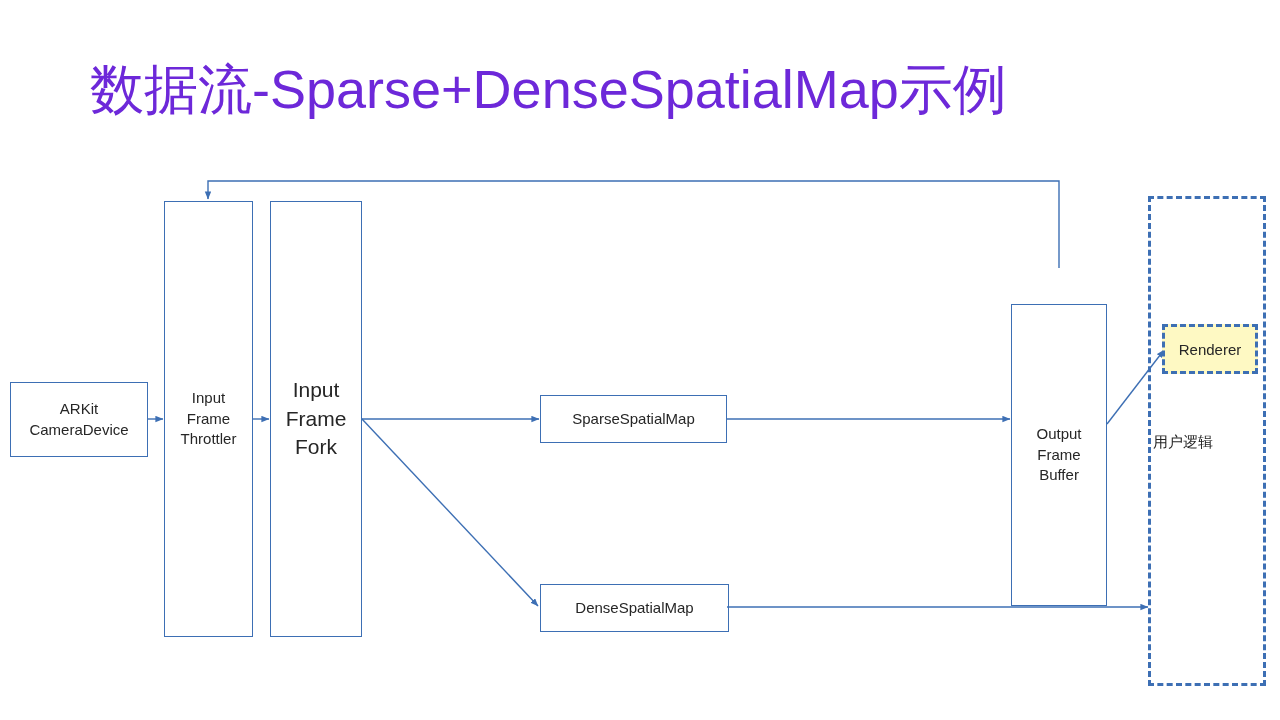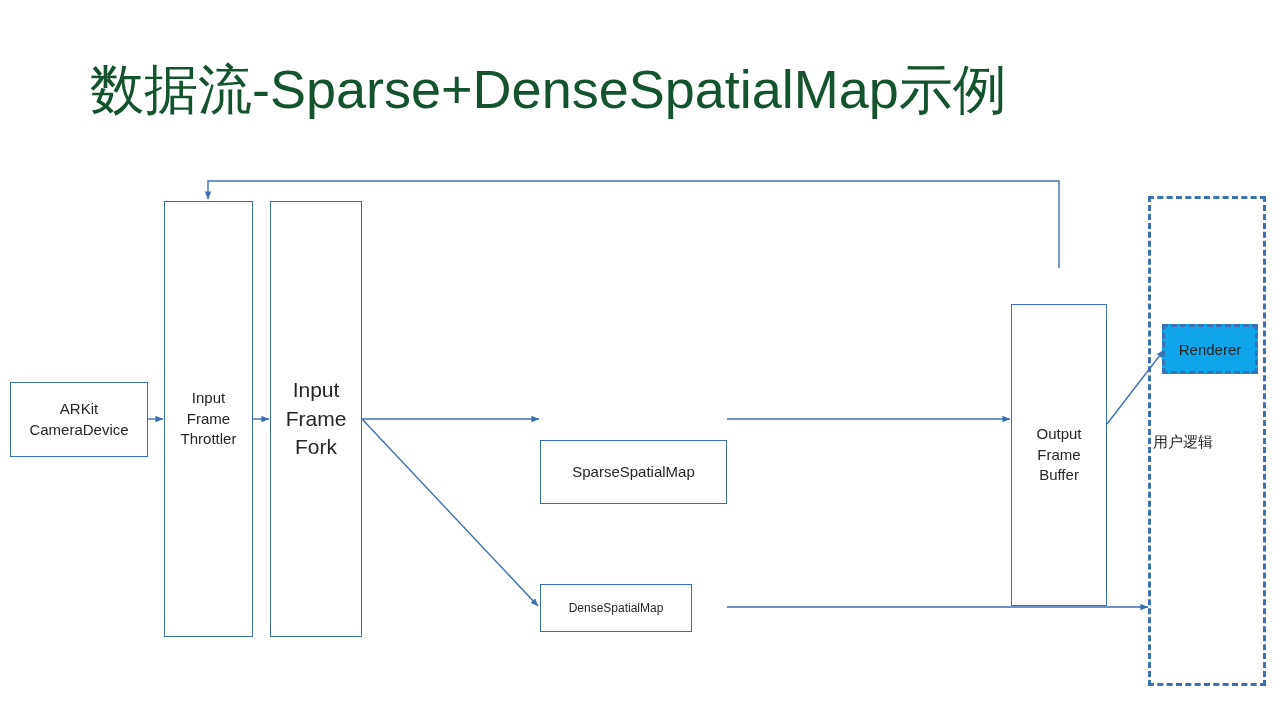--- a/index.html
+++ b/index.html
@@ -21,21 +21,21 @@
     width: 1280px;
     height: 720px;
   }
   .title {
     position: absolute;
     left: 90px;
     top: 58px;
     font-size: 54px;
     font-weight: 300;
     letter-spacing: 0px;
-    color: #14532d;
+    color: #6d28d9;
     white-space: nowrap;
     line-height: 1.15;
   }
   svg.wires {
     position: absolute;
     left: 0; top: 0;
     width: 1280px;
     height: 720px;
     pointer-events: none;
   }
@@ -66,28 +66,27 @@
     width: 89px; height: 436px;
     font-size: 15px;
   }
   #node-fork {
     left: 270px; top: 201px;
     width: 92px; height: 436px;
     font-size: 21px;
   }
   #node-sparse {
     left: 540px; top: 395px;
-    width: 187px; height: 64px;
-    font-size: 15px;
-    margin-top: 45px;
+    width: 187px; height: 48px;
+    font-size: 15px;
   }
   #node-dense {
     left: 540px; top: 584px;
-    width: 152px; height: 48px;
-    font-size: 12px;
+    width: 189px; height: 48px;
+    font-size: 15px;
   }
   #node-output {
     left: 1011px; top: 268px;
     width: 96px; height: 302px;
     font-size: 15px;
     margin-top: 36px;
   }
   .dashed {
     position: absolute;
     box-sizing: border-box;
@@ -99,21 +98,21 @@
     width: 118px; height: 490px;
   }
   #node-renderer {
     left: 1162px; top: 324px;
     width: 96px; height: 50px;
     display: flex;
     align-items: center;
     justify-content: center;
     font-size: 15px;
     color: #262626;
-    background: #0ea5e9;
+    background: #fef9c3;
   }
   #label-user-logic {
     position: absolute;
     left: 1124px;
     top: 433px;
     width: 118px;
     text-align: center;
     font-size: 15px;
     color: #262626;
   }

